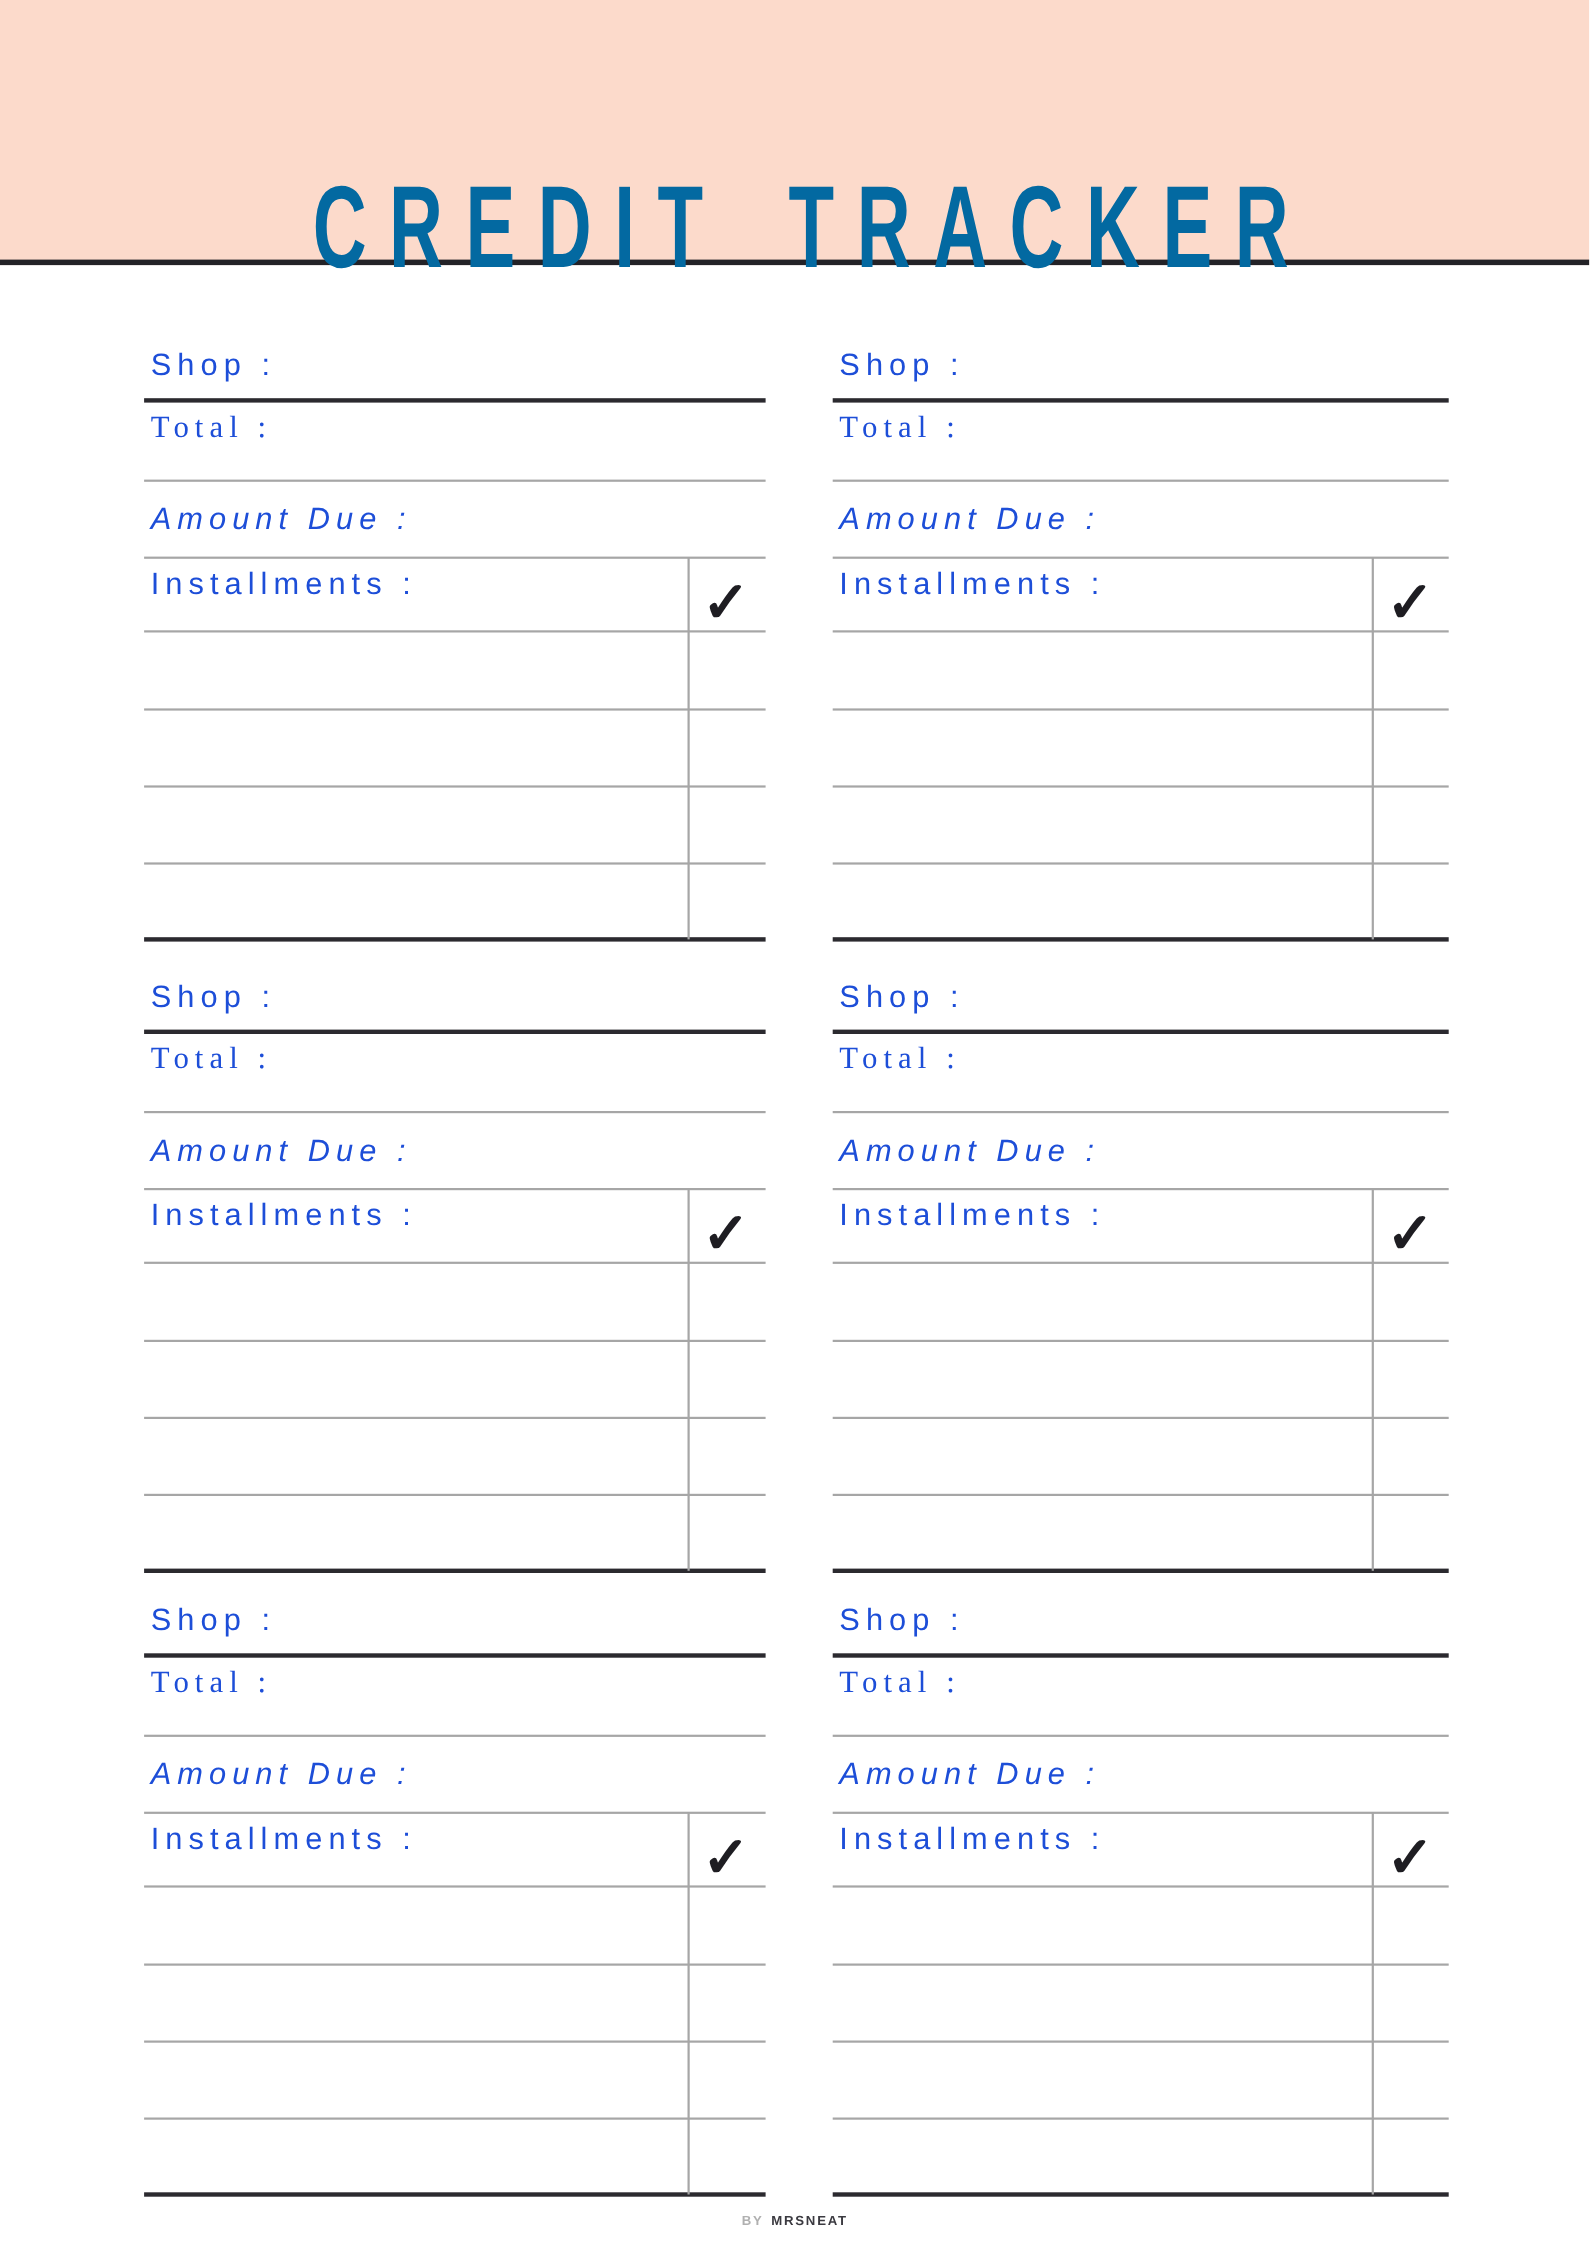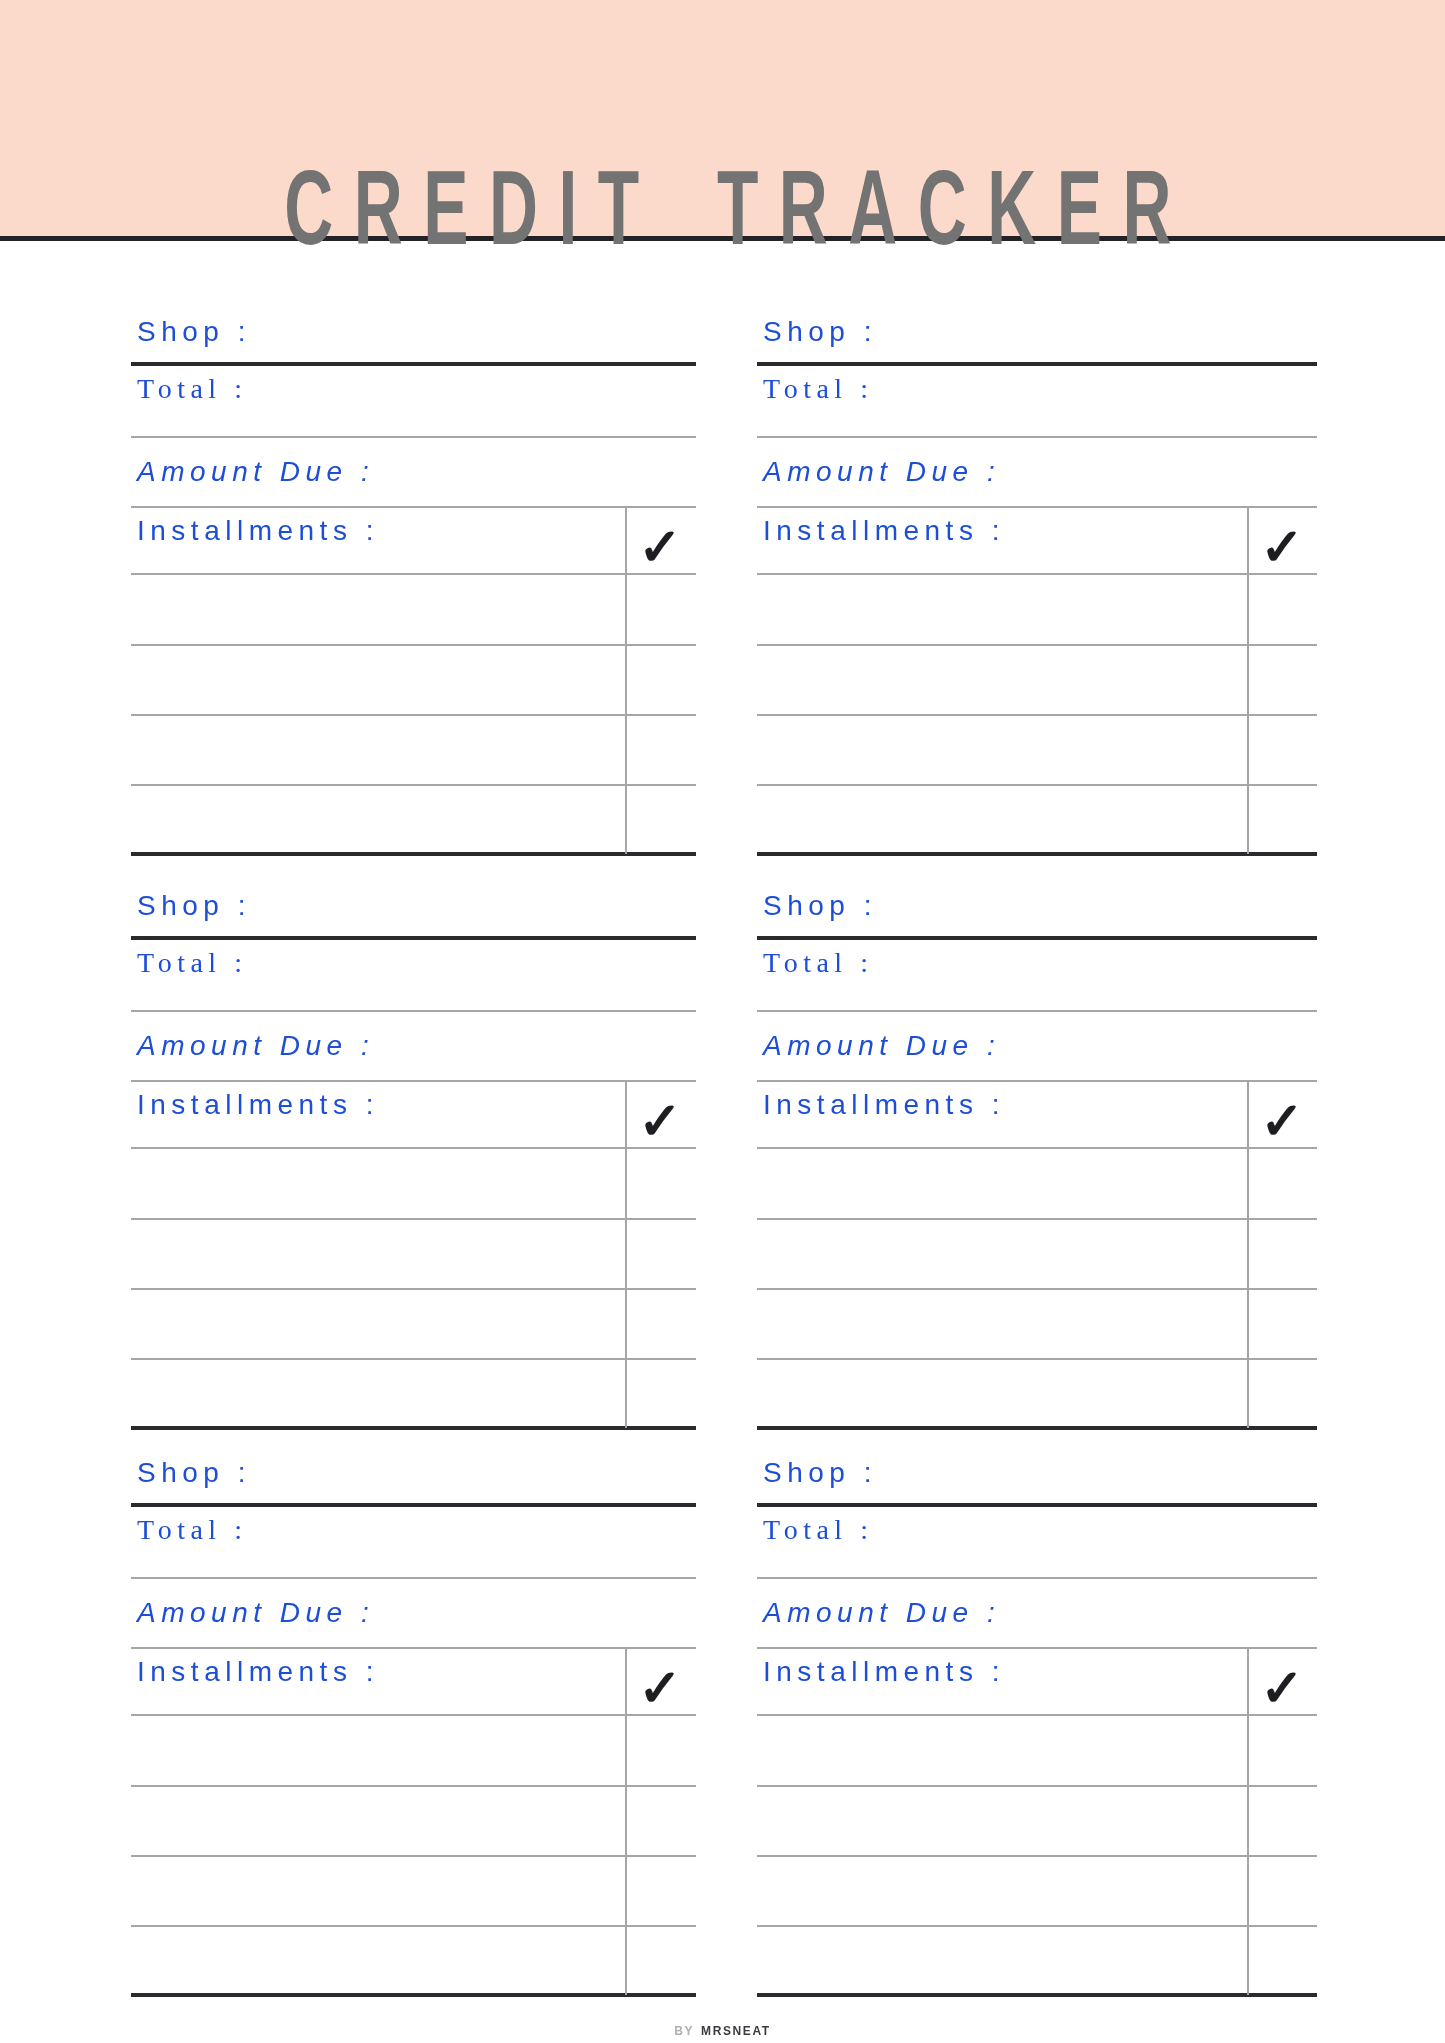--- a/index.html
+++ b/index.html
@@ -22,21 +22,21 @@
     border-bottom:5px solid #232227;
   }
   .title {
     position:absolute;
     top:83px; left:0;
     width:100%;
     text-align:center;
     font-size:106px;
     line-height:106px;
     font-weight:700;
-    color:#737373;
+    color:#0369a1;
     white-space:nowrap;
   }
   .title-inner {
     display:inline-block;
     transform:scaleX(0.64);
     transform-origin:50% 50%;
     letter-spacing:32px;
     word-spacing:28px;
     margin-right:-32px;
   }
@@ -103,21 +103,20 @@
   .credit {
     position:absolute;
     top:2012px; left:0;
     width:100%;
     text-align:center;
     font-size:12px;
     line-height:15px;
     font-weight:700;
     letter-spacing:1.6px;
     white-space:nowrap;
-    margin-top:12px;
   }
   .credit .by    { color:#b0b0b0; margin-right:7px; }
   .credit .brand { color:#3b3a40; }
 </style>
 </head>
 <body>
 
 <div class="page">
 
   <div class="header">

